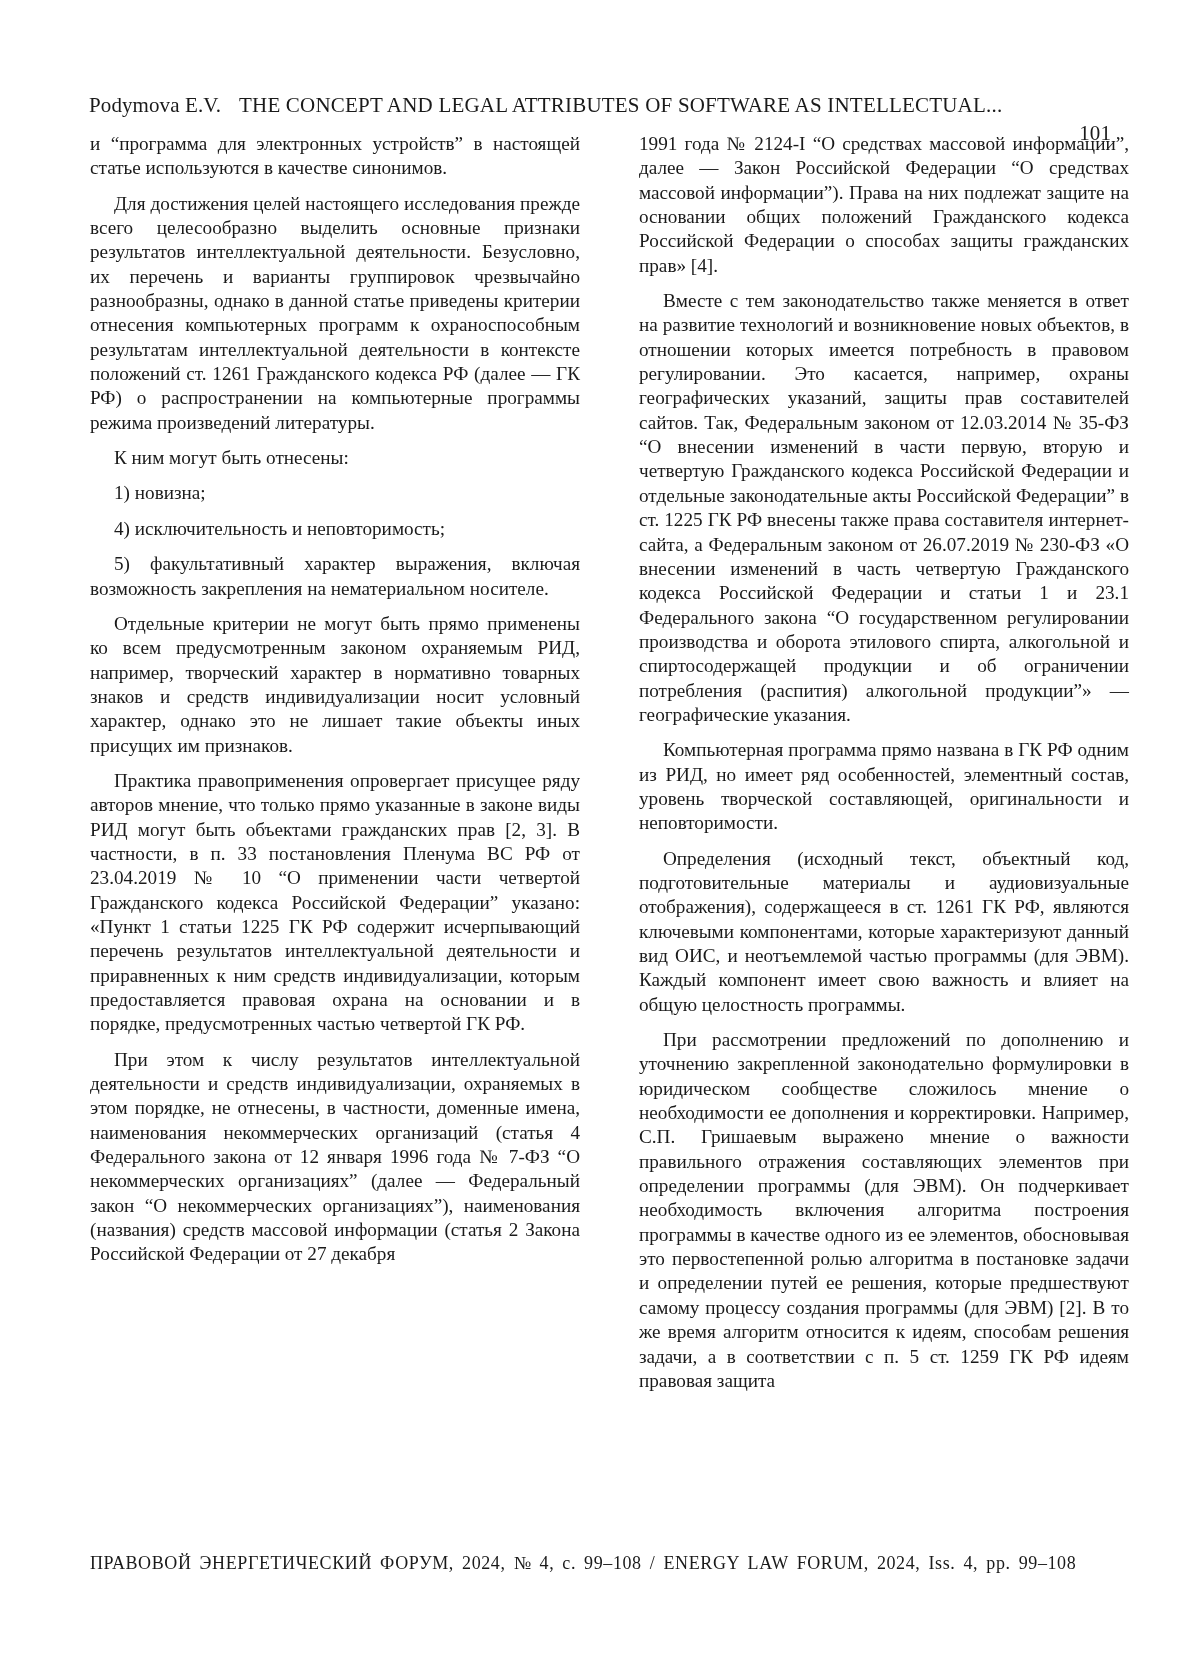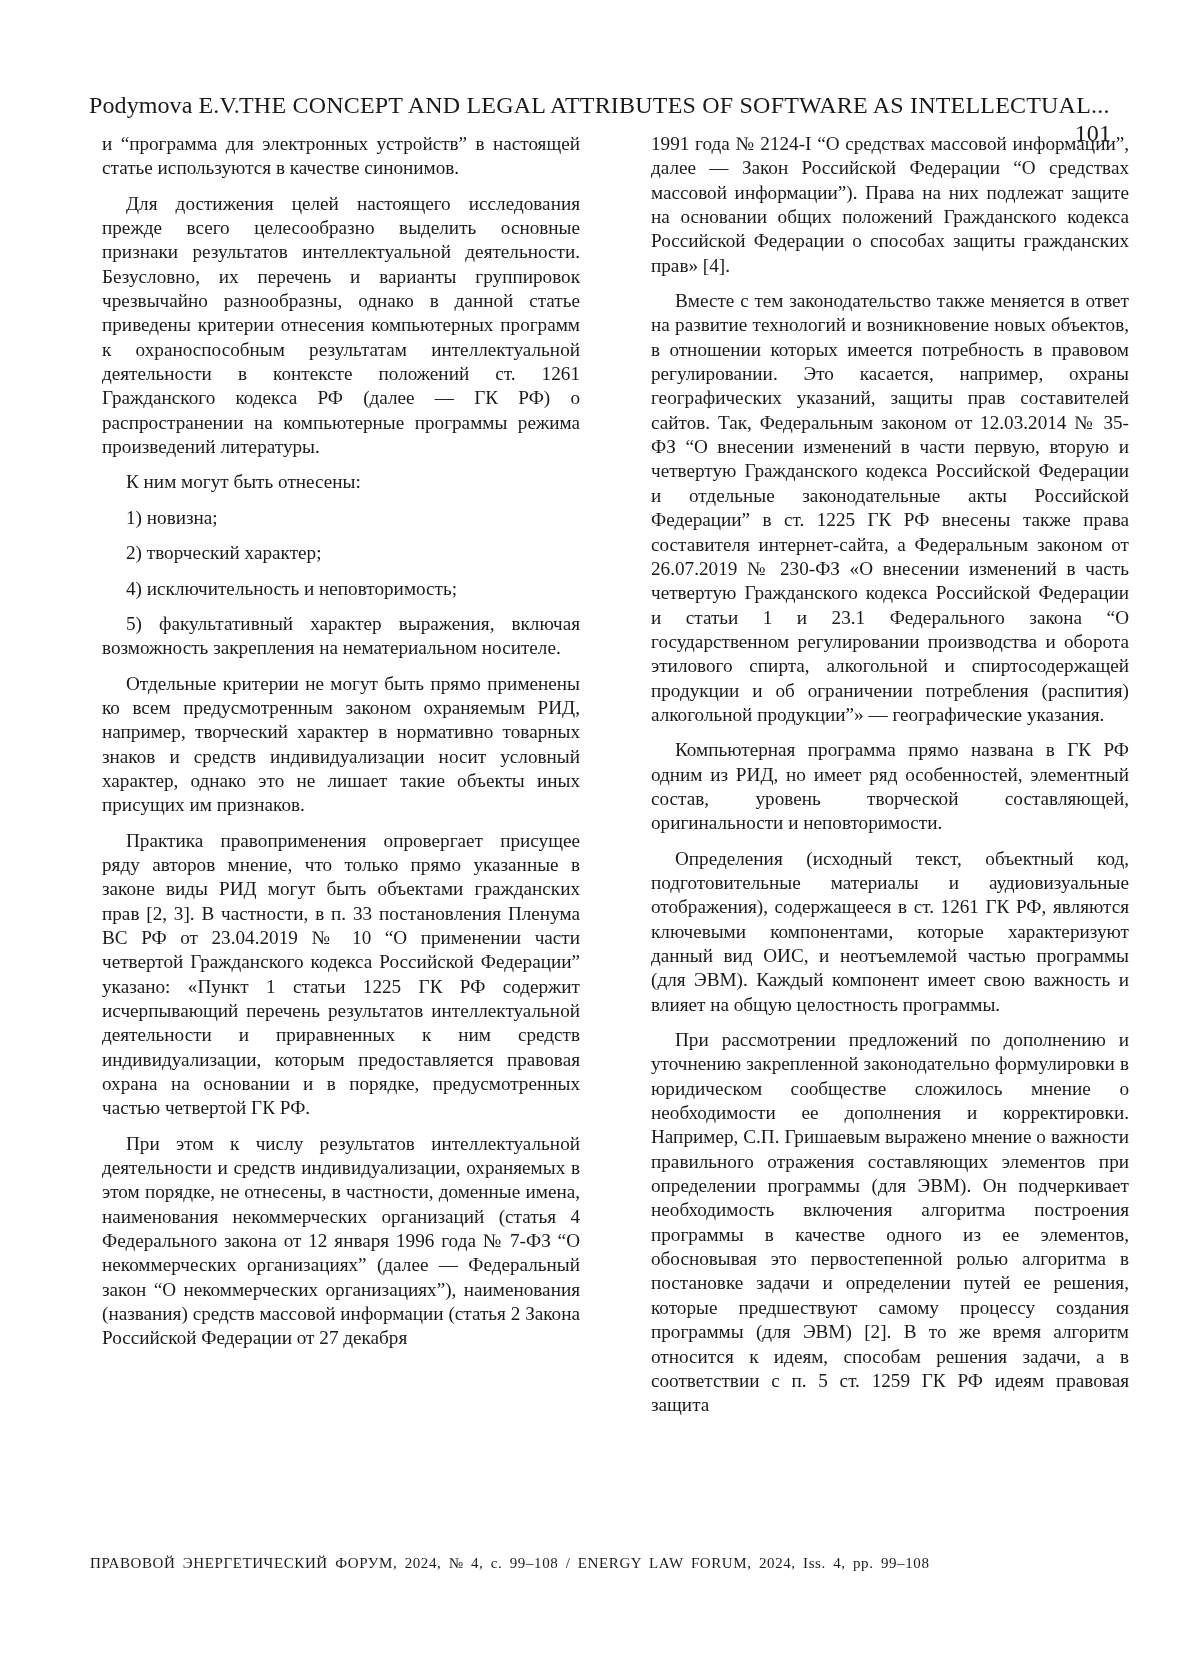--- a/index.html
+++ b/index.html
@@ -14,21 +14,21 @@
       overflow: hidden;
       color: #1a1a1a;
       font-family: "Liberation Serif", "DejaVu Serif", serif;
     }
     .running-head {
       position: absolute;
       left: 89px;
       top: 92px;
       width: 1022px;
       height: 26px;
-      font-size: 24px;
+      font-size: 21px;
       line-height: 26px;
       letter-spacing: 0.1px;
     }
     .running-head .author {
       position: absolute;
       left: 0;
       top: 0;
     }
     .running-head .title {
       position: absolute;
@@ -48,53 +48,52 @@
       top: 132px;
       width: 490px;
       font-size: 19.2px;
       line-height: 24.35px;
       text-align: justify;
       hyphens: manual;
     }
     .col-left { left: 90px; }
     .col-right { left: 639px; }
     .column p {
-      margin: 0 0 11px 12px;
+      margin: 0 0 11px 0;
       text-indent: 24px;
     }
     .column p.no-indent {
       text-indent: 0;
     }
     .footer {
       position: absolute;
       left: 90px;
       top: 1551px;
       width: 1022px;
-      font-size: 15px;
+      font-size: 18px;
       line-height: 24px;
       letter-spacing: 0.6px;
       word-spacing: 3px;
       white-space: nowrap;
     }
   </style>
 </head>
 <body>
 
 <div class="running-head">
   <span class="author">Podymova E.V.</span>
   <span class="title">THE CONCEPT AND LEGAL ATTRIBUTES OF SOFTWARE AS INTELLECTUAL...</span>
   <span class="page-number">101</span>
 </div>
 
 <div class="column col-left">
   <p class="no-indent">и “программа для электронных устройств” в настоящей статье используются в качестве синонимов.</p>
   <p>Для достижения целей настоящего исследования прежде всего целесообразно выделить основные признаки результатов интеллектуальной деятельности. Безусловно, их перечень и варианты группировок чрезвычайно разнообразны, однако в данной статье приведены критерии отнесения компьютерных программ к охраноспособным результатам интеллектуальной деятельности в контексте положений ст. 1261 Гражданского кодекса РФ (далее — ГК РФ) о распространении на компьютерные программы режима произведений литературы.</p>
   <p>К ним могут быть отнесены:</p>
   <p>1)  новизна;</p>
-  <p>2)  творческий характер;</p>
   <p>4)  исключительность и неповторимость;</p>
   <p>5)  факультативный характер выражения, включая возможность закрепления на нематериальном носителе.</p>
   <p>Отдельные критерии не могут быть прямо применены ко всем предусмотренным законом охраняемым РИД, например, творческий характер в нормативно товарных знаков и средств индивидуализации носит условный характер, однако это не лишает такие объекты иных присущих им признаков.</p>
   <p>Практика правоприменения опровергает присущее ряду авторов мнение, что только прямо указанные в законе виды РИД могут быть объектами гражданских прав [2, 3]. В частности, в п. 33 постановления Пленума ВС РФ от 23.04.2019 № 10 “О применении части четвертой Гражданского кодекса Российской Федерации” указано: «Пункт 1 статьи 1225 ГК РФ содержит исчерпывающий перечень результатов интеллектуальной деятельности и приравненных к ним средств индивидуализации, которым предоставляется правовая охрана на основании и в порядке, предусмотренных частью четвертой ГК РФ.</p>
   <p>При этом к числу результатов интеллектуальной деятельности и средств индивидуализации, охраняемых в этом порядке, не отнесены, в частности, доменные имена, наименования некоммерческих организаций (статья 4 Федерального закона от 12 января 1996 года № 7-ФЗ “О некоммерческих организациях” (далее — Федеральный закон “О некоммерческих организациях”), наименования (названия) средств массовой информации (статья 2 Закона Российской Федерации от 27 декабря</p>
 </div>
 
 <div class="column col-right">
   <p class="no-indent">1991 года № 2124-I “О средствах массовой информации”, далее — Закон Российской Федерации “О средствах массовой информации”). Права на них подлежат защите на основании общих положений Гражданского кодекса Российской Федерации о способах защиты гражданских прав» [4].</p>
   <p>Вместе с тем законодательство также меняется в ответ на развитие технологий и возникновение новых объектов, в отношении которых имеется потребность в правовом регулировании. Это касается, например, охраны географических указаний, защиты прав составителей сайтов. Так, Федеральным законом от 12.03.2014 № 35-ФЗ “О внесении изменений в части первую, вторую и четвертую Гражданского кодекса Российской Федерации и отдельные законодательные акты Российской Федерации” в ст. 1225 ГК РФ внесены также права составителя интернет-сайта, а Федеральным законом от 26.07.2019 № 230-ФЗ «О внесении изменений в часть четвертую Гражданского кодекса Российской Федерации и статьи 1 и 23.1 Федерального закона “О государственном регулировании производства и оборота этилового спирта, алкогольной и спиртосодержащей продукции и об ограничении потребления (распития) алкогольной продукции”» — географические указания.</p>

